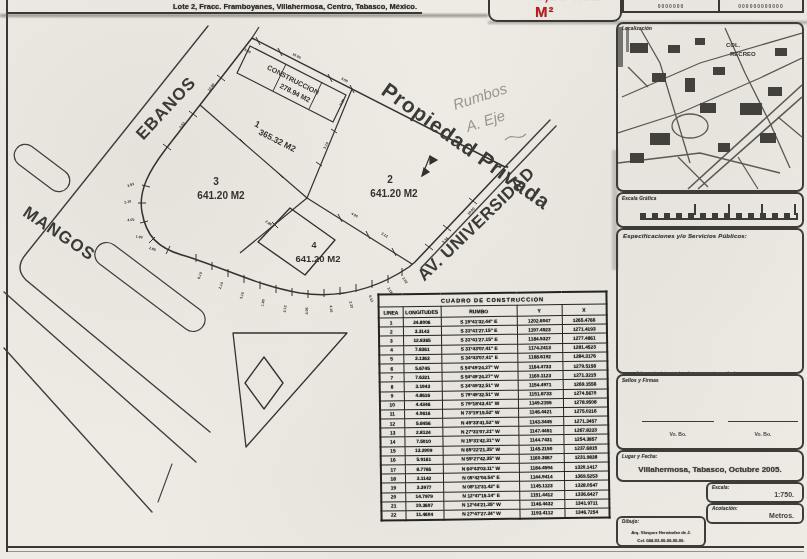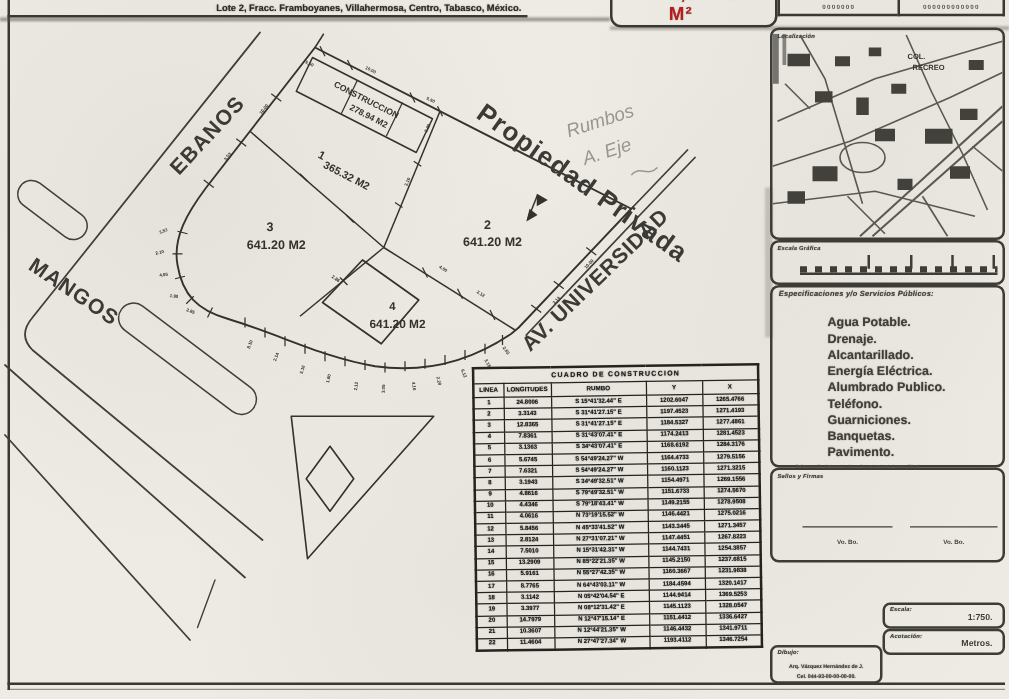--- a/index.html
+++ b/index.html
@@ -444,53 +444,37 @@
     <div id="esc-hatch"></div>
     <div id="esc-base"></div>
     <div class="esc-post" style="left:76px;"></div>
     <div class="esc-post" style="left:110px;"></div>
     <div class="esc-post" style="left:143px;"></div>
     <div class="esc-post" style="left:176px;"></div>
   </div>
 
   <div class="box" style="left:616px;top:228px;width:188px;height:146px;">
     <span class="lbl" id="servicios-heading">Especificaciones y/o Servicios Públicos:</span>
-    <div id="servicios-list">
-
-        <div class="service-item smudge">Agua Potable.</div>
-
-        <div class="service-item smudge">Drenaje.</div>
-
-        <div class="service-item smudge">Alcantarillado.</div>
-
-        <div class="service-item smudge">Energía Eléctrica.</div>
-
-        <div class="service-item smudge">Alumbrado Publico.</div>
-
-        <div class="service-item smudge">Teléfono.</div>
-
-        <div class="service-item smudge">Guarniciones.</div>
-
-        <div class="service-item smudge">Banquetas.</div>
-
-        <div class="service-item smudge">Pavimento.</div>
-      </div>
     <span id="services-note">(Información determinada en levantamiento topográfico)</span>
   </div>
 
   <div class="box" style="left:616px;top:374px;width:188px;height:76px;">
     <span class="lbl side-lbl" style="left:4px;top:2px;">Sellos y Firmas</span>
     <div class="vobo" style="left:24px;width:72px;">
       <span>Vo. Bo.</span>
     </div>
     <div class="vobo" style="left:110px;width:70px;">
       <span>Vo. Bo.</span>
     </div>
   </div>
 
+  <div class="box" style="left:616px;top:450px;width:188px;height:32px;">
+    <span class="lbl side-lbl" style="left:4px;top:2px;">Lugar y Fecha:</span>
+    <div id="lugar-value" class="smudge">Villahermosa, Tabasco, Octubre 2005.</div>
+  </div>
 
   <div class="box sq" style="left:616px;top:516px;width:90px;height:31px;border-radius:6px;">
     <span class="lbl side-lbl" style="left:4px;top:1px;">Dibujo:</span>
     <div class="dib-line smudge" style="top:12px;">Arq. Vázquez Hernández de J.</div>
     <div class="dib-line smudge" style="top:20px;">Cel. 044-93-00-00-00-00.</div>
   </div>
   <div class="box sq" style="left:706px;top:482px;width:98px;height:21px;border-radius:6px;">
     <span class="lbl side-lbl" style="left:4px;top:1px;">Escala:</span>
     <span class="rt-val">1:750.</span>
   </div>

